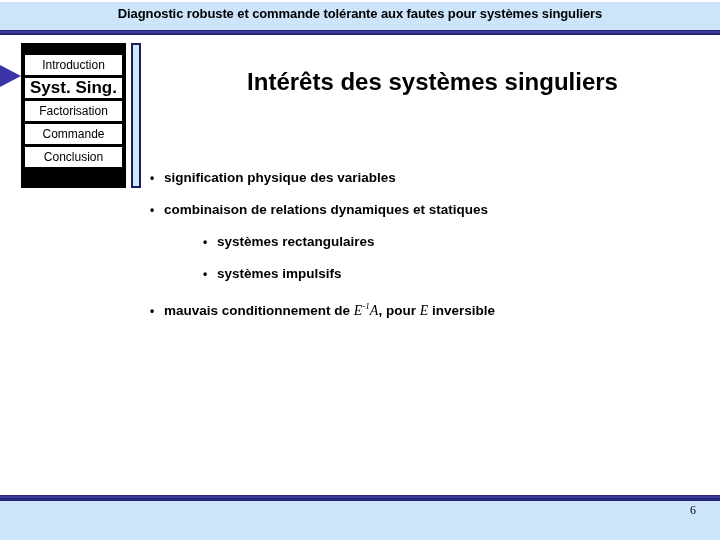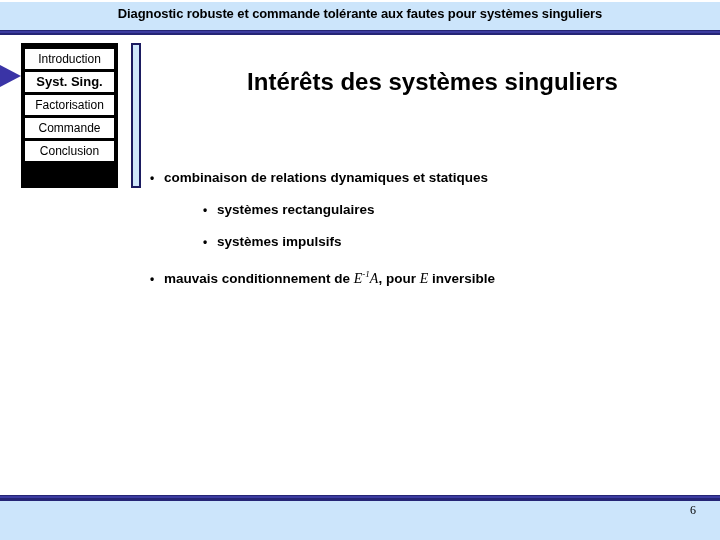--- a/index.html
+++ b/index.html
@@ -61,43 +61,43 @@
     position: absolute;
     left: 21px;
     top: 43px;
     width: 105px;
     height: 145px;
   }
   .nav-frame {
     position: absolute;
     left: 0;
     top: 0;
-    width: 97px;
+    width: 105px;
     height: 145px;
     border: 2px solid #000000;
     box-sizing: border-box;
     background: #000000;
-    padding: 4px 2px;
+    padding: 10px 2px;
   }
   .nav-item {
     position: relative;
     height: 20px;
     line-height: 20px;
     background: #ffffff;
     color: #000000;
     font-size: 12px;
     text-align: center;
     margin-bottom: 3px;
     white-space: nowrap;
     box-sizing: border-box;
   }
   .nav-item:last-child { margin-bottom: 0; text-align: center; }
   .nav-item.active {
     font-weight: bold;
-    font-size: 13px;
+    font-size: 17px;
   }
 
   
   .nav-pointer {
     position: absolute;
     left: 0px;
     top: 65px;
     width: 0;
     height: 0;
     border-top: 11px solid transparent;
@@ -247,20 +247,23 @@
       <span>Conclusion</span>
     </div>
   </div>
 </div>
 <div class="nav-divider"></div>
 
 <div class="slide-title">Intérêts des systèmes singuliers</div>
 
 <div class="body-block">
 
+  <div class="blt lvl1">
+    <span class="dot">•</span><span>signification physique des variables</span>
+  </div>
 
   <div class="blt lvl1">
     <span class="dot">•</span><span>combinaison de relations dynamiques </span><span>et</span><span> statiques</span>
   </div>
 
   <div class="blt lvl2">
     <span class="dot">•</span><span>systèmes rectangulaires</span>
   </div>
 
 

